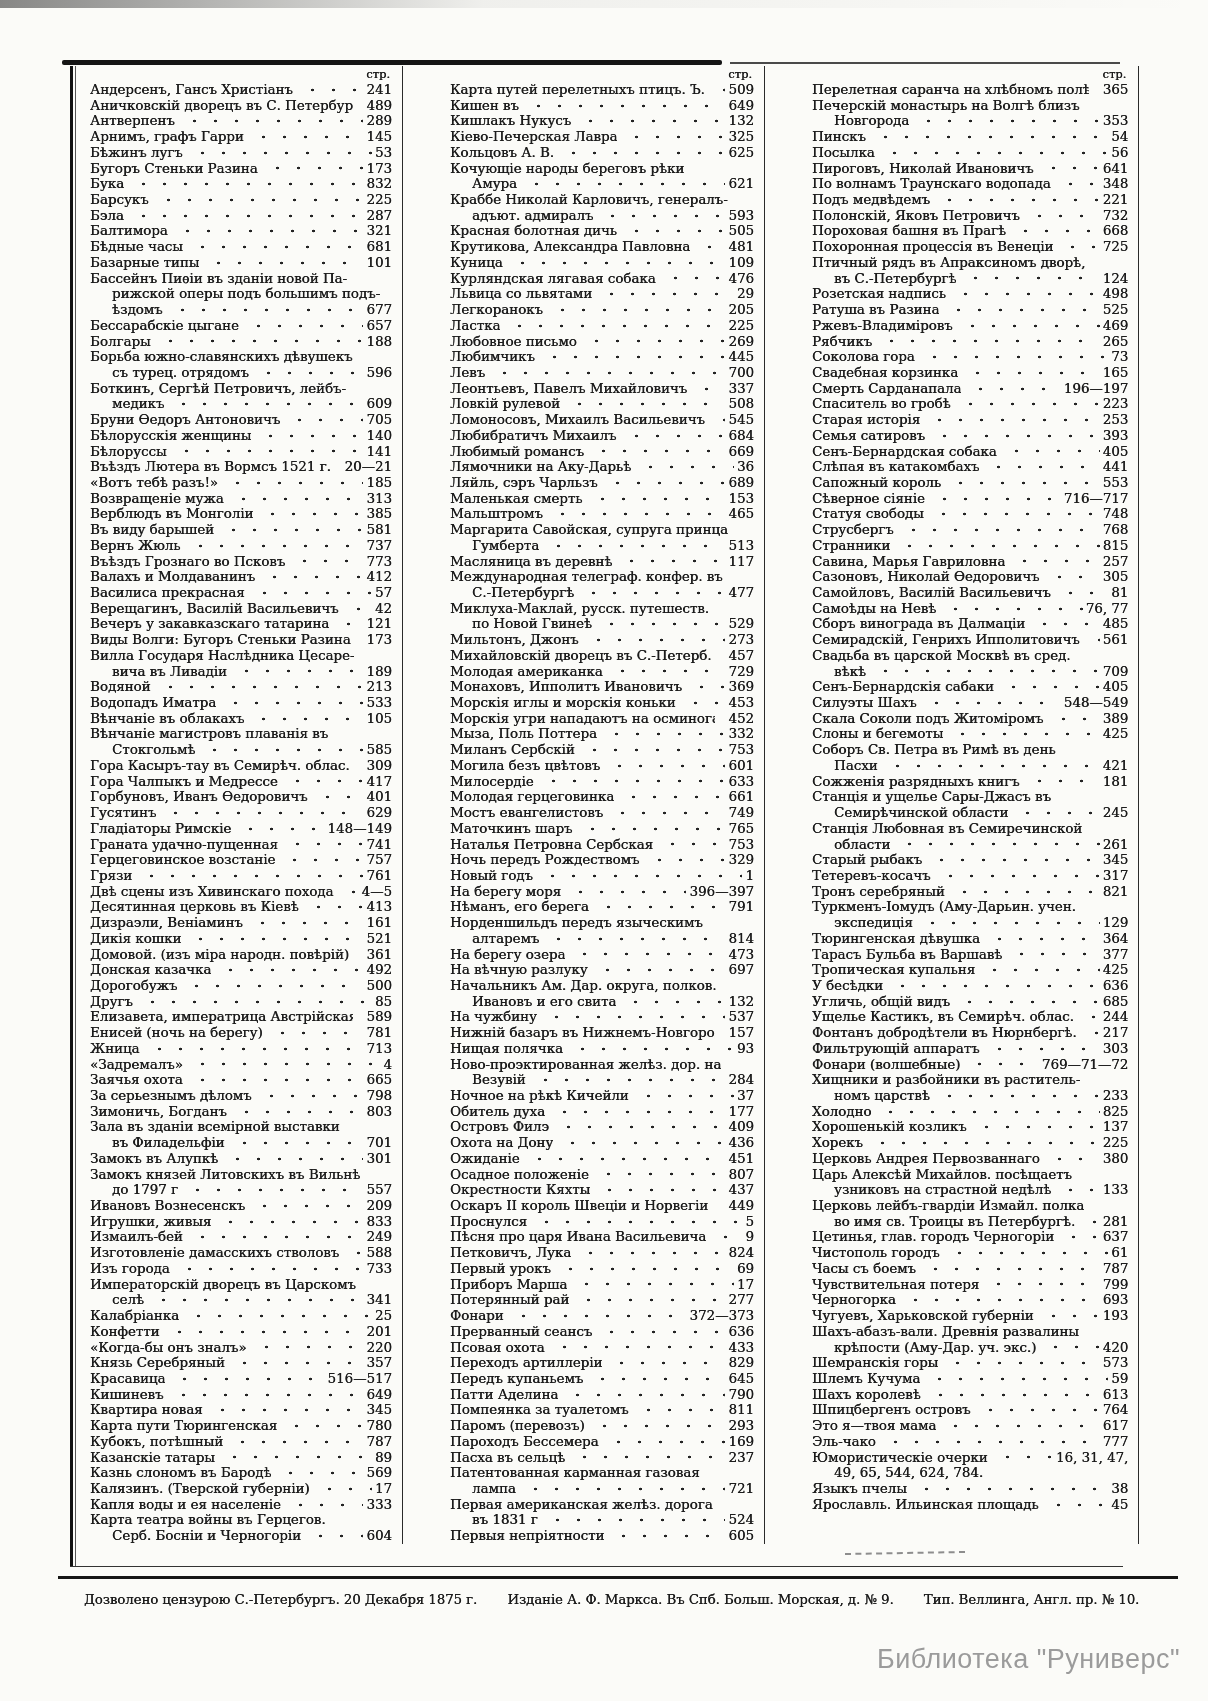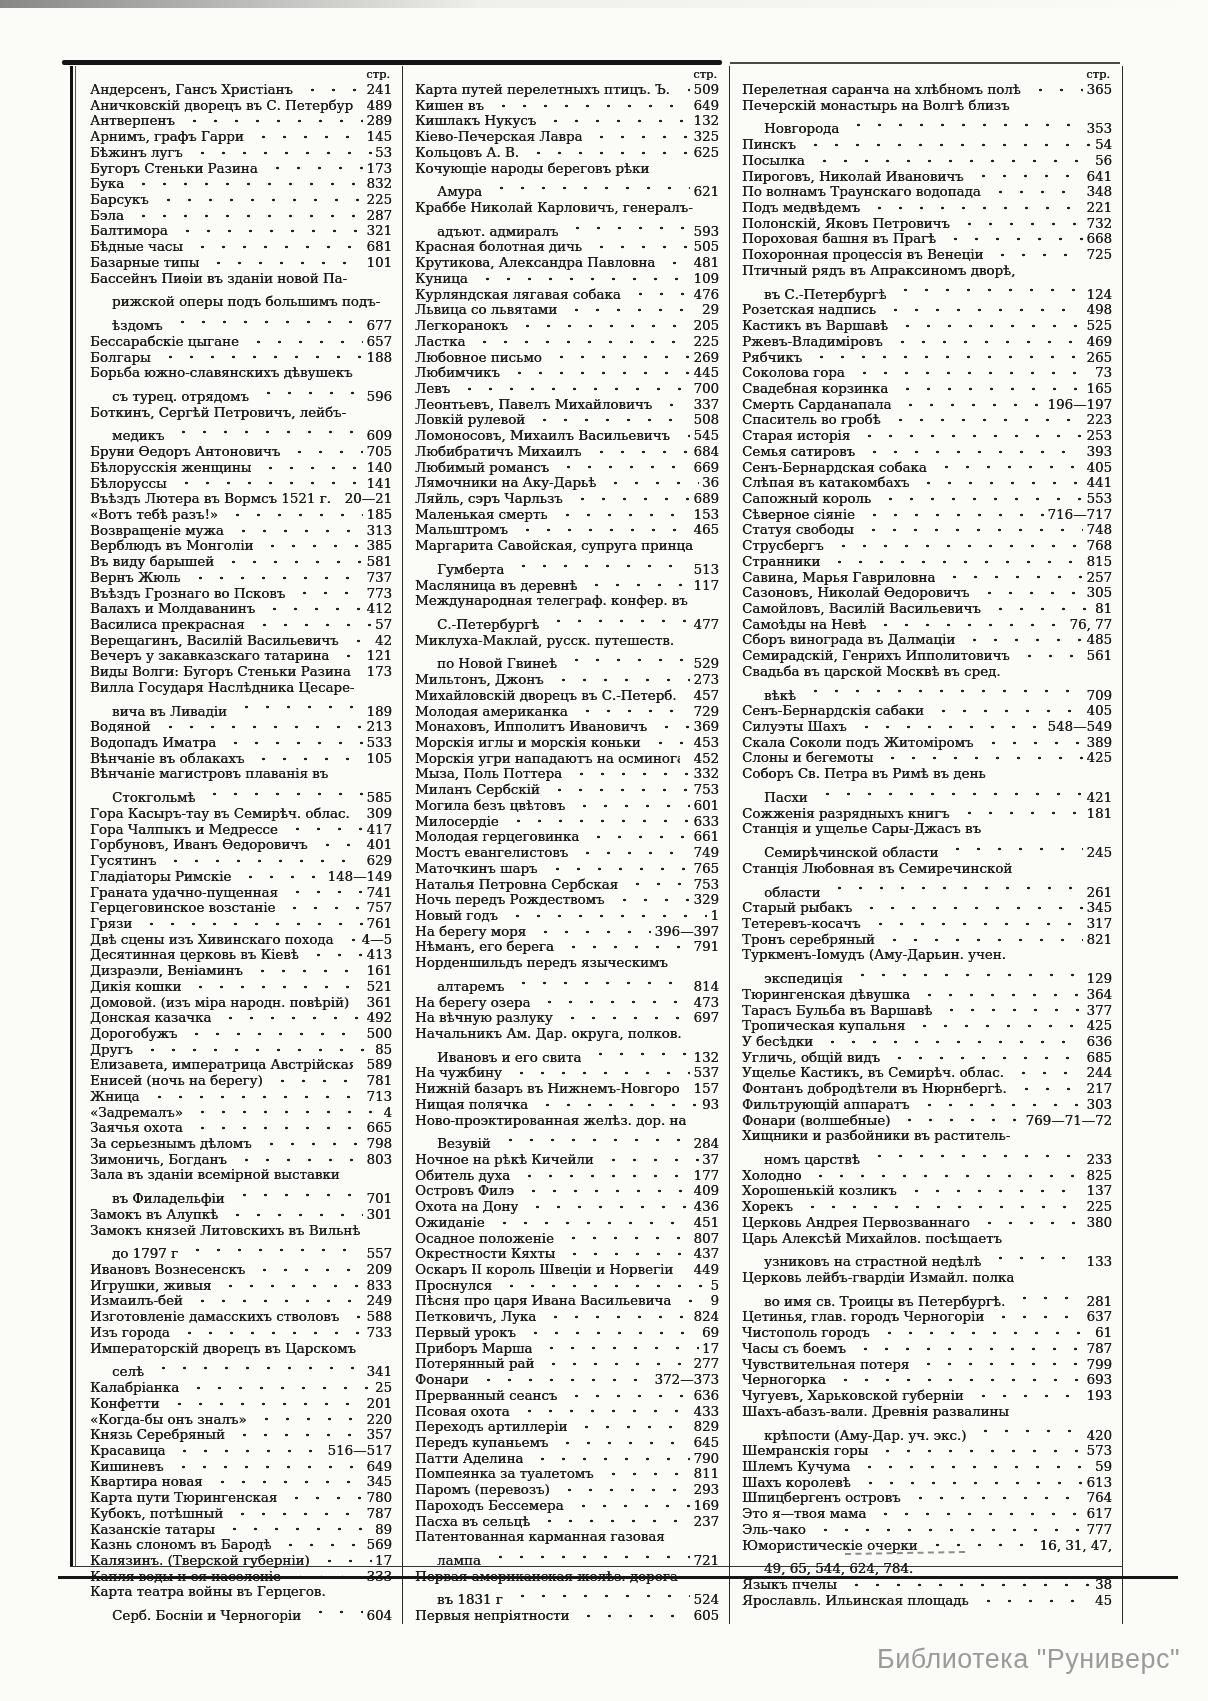--- a/index.html
+++ b/index.html
@@ -6,31 +6,31 @@
   #page{position:relative;width:1208px;height:1701px;background:#fbfbf8;overflow:hidden;
         font-family:"DejaVu Serif","Liberation Serif",serif;color:#1c1c1c;}
   
   .top-rule{position:absolute;left:62px;top:60px;width:660px;height:5px;background:#151515;border-radius:2px;}
   .top-rule2{position:absolute;left:730px;top:62px;width:390px;height:2px;background:#4a4a4a;}
   .vrule-left{position:absolute;left:70px;top:66px;height:1500px;width:7px;
               background:linear-gradient(90deg,#111 0 3px,transparent 3px 5px,#555 5px 6px,transparent 6px);}
   .bottom-rule{position:absolute;left:58px;top:1576px;width:1120px;height:3px;background:#161616;}
   .cols-bottom{position:absolute;left:70px;top:1566px;width:1053px;height:1px;background:#333;}
   
-  #cols{position:absolute;left:78px;top:66px;width:1045px;display:flex;}
+  #cols{position:absolute;left:78px;top:66px;width:1045px;display:flex;gap:35px;}
   .col{box-sizing:border-box;padding:0 10px 0 12px;}
   .col0{width:325px;border-right:1px solid #2a2a2a;}
   .col1{width:327px;border-right:1px solid #2a2a2a;}
   .col2{width:393px;border-right:1px solid #2a2a2a;}
   .str-head{display:block;text-align:right;font-size:11.5px;line-height:16px;
             text-shadow:.3px 0 currentColor;padding-right:2px;}
   .row{display:flex;align-items:baseline;line-height:15.72px;font-size:13.4px;white-space:nowrap;
        text-shadow:.35px 0 currentColor;}
   .row .t{flex:0 1 auto;overflow:hidden;}
-  .row .t.ind{padding-left:22px;margin-top:8px;}
+  .row .t.ind{padding-left:22px;}
   .row .lead{flex:1 1 8px;min-width:6px;height:10px;margin:0 3px;align-self:center;
              background-image:radial-gradient(circle at center,#242424 1.15px,rgba(0,0,0,0) 1.6px);
              background-size:21px 10px;background-repeat:repeat-x;background-position:6px 58%;}
   .row .num{flex:0 0 auto;text-align:right;}
   
   #footer{position:absolute;left:84px;top:1592px;width:1090px;font-size:13.2px;
           text-shadow:.3px 0 currentColor;white-space:nowrap;}
   #footer span{margin-right:26px;}
   #watermark{position:absolute;right:28px;bottom:26px;font-family:"Liberation Sans","DejaVu Sans",sans-serif;
              font-size:27px;color:#9b9b9b;letter-spacing:.5px;}
@@ -1007,21 +1007,21 @@
           <span class="t ind">въ С.-Петербургѣ</span>
           <span class="lead"></span>
           <span class="num">124</span>
         </div>
         <div class="row">
           <span class="t">Розетская надпись</span>
           <span class="lead"></span>
           <span class="num">498</span>
         </div>
         <div class="row">
-          <span class="t">Кастикъ въ Варшавѣ</span>
+          <span class="t">Ратуша въ Разина</span>
           <span class="lead"></span>
           <span class="num">525</span>
         </div>
         <div class="row">
           <span class="t">Ржевъ-Владиміровъ</span>
           <span class="lead"></span>
           <span class="num">469</span>
         </div>
         <div class="row">
           <span class="t">Рябчикъ</span>
@@ -1378,15 +1378,20 @@
           <span class="lead"></span>
           <span class="num">45</span>
         </div>
       </div>
   </div>
 
   <div id="squiggle"></div>
   <div class="cols-bottom"></div>
   <div class="bottom-rule"></div>
 
+  <div id="footer">
+    <span>Дозволено цензурою С.-Петербургъ. 20 Декабря 1875 г.</span>
+    <span>Изданіе А. Ф. Маркса. Въ Спб. Больш. Морская, д. № 9.</span>
+    <span>Тип. Веллинга, Англ. пр. № 10.</span>
+  </div>
 
   <div id="watermark">Библиотека "Руниверс"</div>
 </div>
 
 </body></html>

